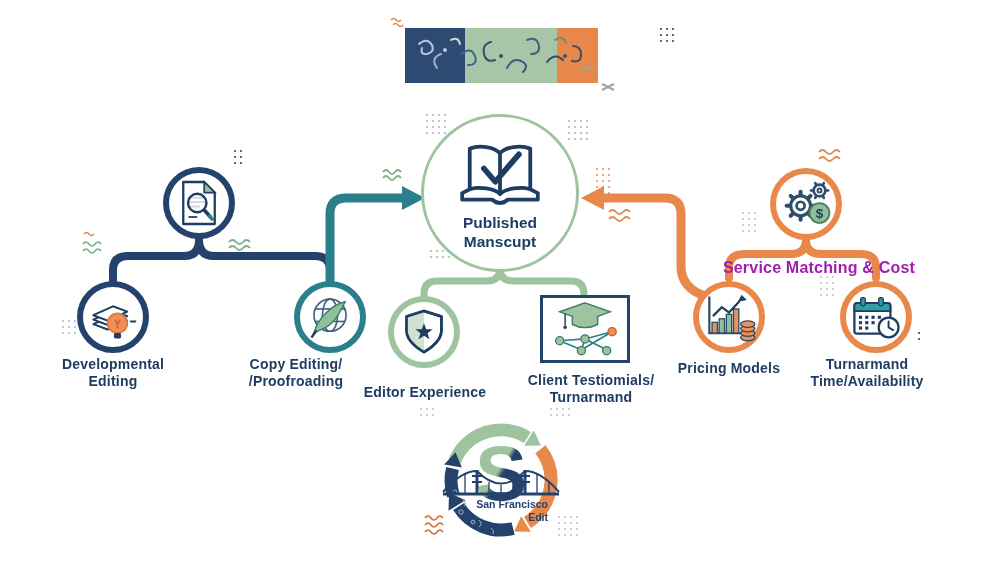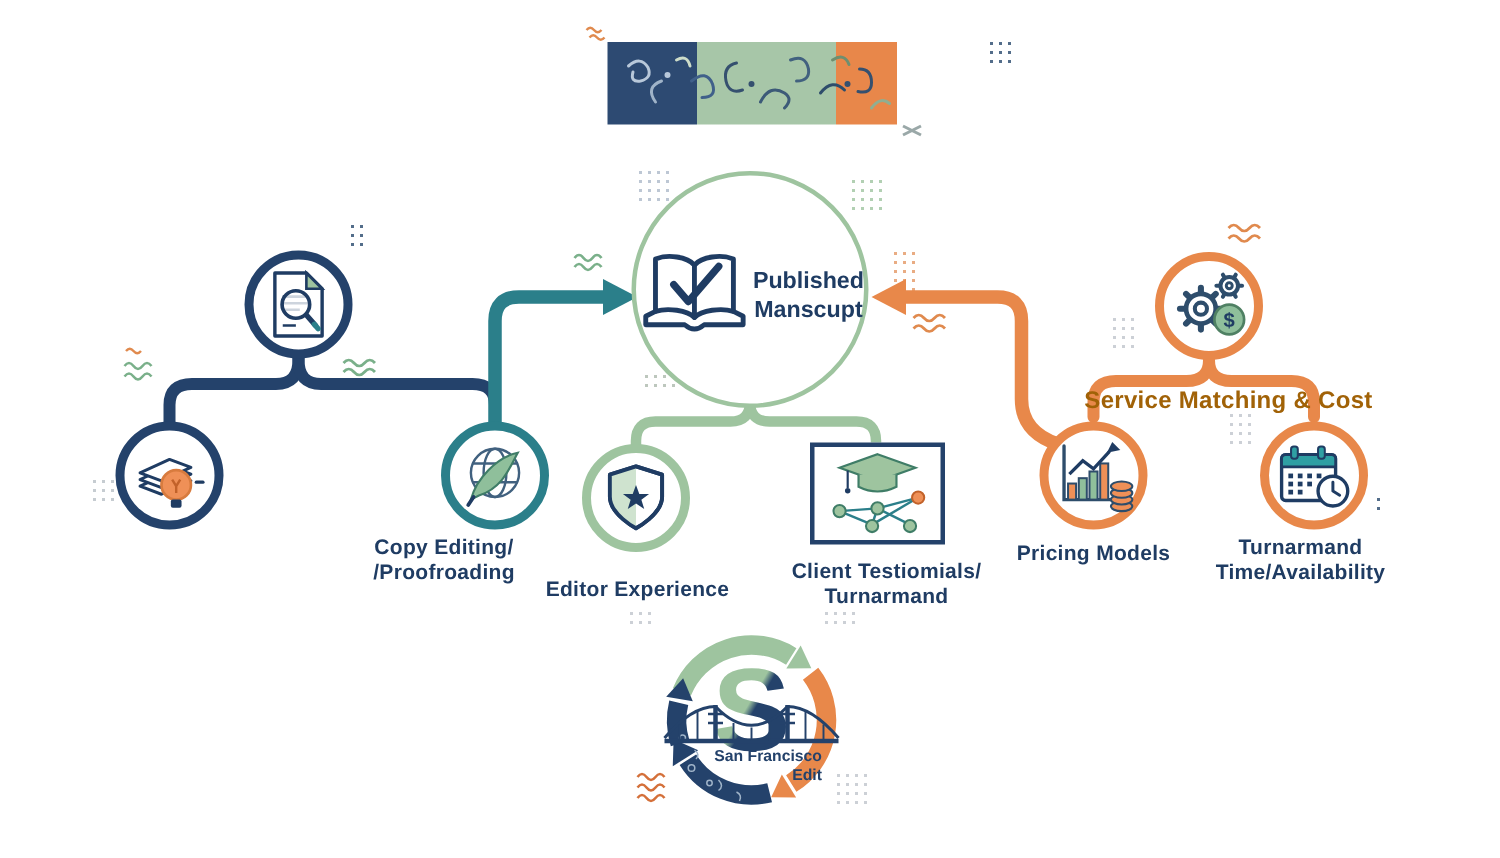--- a/index.html
+++ b/index.html
@@ -4,30 +4,30 @@
 <style>
   html,body{margin:0;padding:0;background:#fff;}
   .stage{position:relative;width:1000px;height:572px;background:#ffffff;overflow:hidden;
          font-family:"Liberation Sans",sans-serif;}
   .node{position:absolute;border-radius:50%;background:#fff;display:flex;align-items:center;
         justify-content:center;box-sizing:border-box;z-index:3;}
   .square-node{position:absolute;background:#fff;box-sizing:border-box;display:flex;
         align-items:center;justify-content:center;z-index:3;}
   .label{position:absolute;text-align:center;font-weight:bold;color:#1f3c63;white-space:pre-line;
         z-index:4;line-height:1.22;letter-spacing:.2px;font-size:14px;}
-  .heading{position:absolute;text-align:center;font-weight:bold;color:#a16207;z-index:4;
+  .heading{position:absolute;text-align:center;font-weight:bold;color:#a21caf;z-index:4;
         font-size:16px;letter-spacing:.2px;}
   .conn{position:absolute;left:0;top:0;z-index:1;}
   .dots{position:absolute;z-index:0;background-image:radial-gradient(var(--c) 1.2px,transparent 1.3px);
         background-size:6px 6px;opacity:.95;}
   .squig{position:absolute;z-index:0;}
   .banner{position:absolute;left:405px;top:28px;width:193px;height:55px;z-index:2;
         background:linear-gradient(90deg,#2d4a72 0 31%,#a7c6a8 31% 79%,#e8874a 79%);}
   .banner svg{position:absolute;left:0;top:0;}
-  .center-node{padding-top:8px;}
+  .center-node{flex-direction:column;padding-top:8px;}
   .center-label{font-weight:bold;color:#1f3c63;text-align:center;white-space:pre-line;
         font-size:15.5px;line-height:1.22;margin-top:2px;}
   .logo{position:absolute;left:421px;top:408px;width:160px;height:152px;z-index:3;}
   .logo-text{position:absolute;left:452px;top:498px;width:96px;text-align:right;color:#24426b;
         font-size:10.5px;line-height:1.2;white-space:pre-line;z-index:5;font-weight:bold;}
 </style>
 </head>
 <body>
 
 <div class="stage">
@@ -164,20 +164,22 @@
         <path d="M6 36 L28 26 L44 32 L22 42 Z"></path>
         <path d="M6 31 L28 21 L44 27 L22 37 Z"></path>
         <path d="M6 26 L28 16 L44 22 L22 32 Z"></path>
       </g>
       <circle cx="33" cy="35" r="11" fill="#ef9057" stroke="#d87b3e" stroke-width="2"></circle>
       <path d="M30 31 l3 5 l3 -5 M33 36 v5" stroke="#c2622a" stroke-width="1.8" fill="none"></path>
       <rect x="29" y="46" width="8" height="6" rx="1.5" fill="#1f3c63"></rect>
       <line x1="48" y1="33" x2="53" y2="33" stroke="#1f3c63" stroke-width="2.4" stroke-linecap="round"></line>
     </svg>
   </div>
+  <div class="label" style="left:33px;top:356px;width:160px">Developmental
+Editing</div>
 
   <div class="node" style="left:294px;top:281px;width:72px;height:72px;border:6.5px solid #2b7f8a">
     <svg viewBox="0 0 56 56" width="50" height="50">
       <g fill="none" stroke="#41617f" stroke-width="1.8">
         <circle cx="28" cy="26" r="18" fill="#fff"></circle>
         <ellipse cx="28" cy="26" rx="8.5" ry="18"></ellipse>
         <line x1="11" y1="19" x2="45" y2="19"></line>
         <line x1="11" y1="33" x2="45" y2="33"></line>
       </g>
       <path d="M10 46 C14 30 30 14 45 11 C39 22 34 37 16 43 Z" fill="#8fbf9b" stroke="#3f7d67" stroke-width="1.6"></path>

